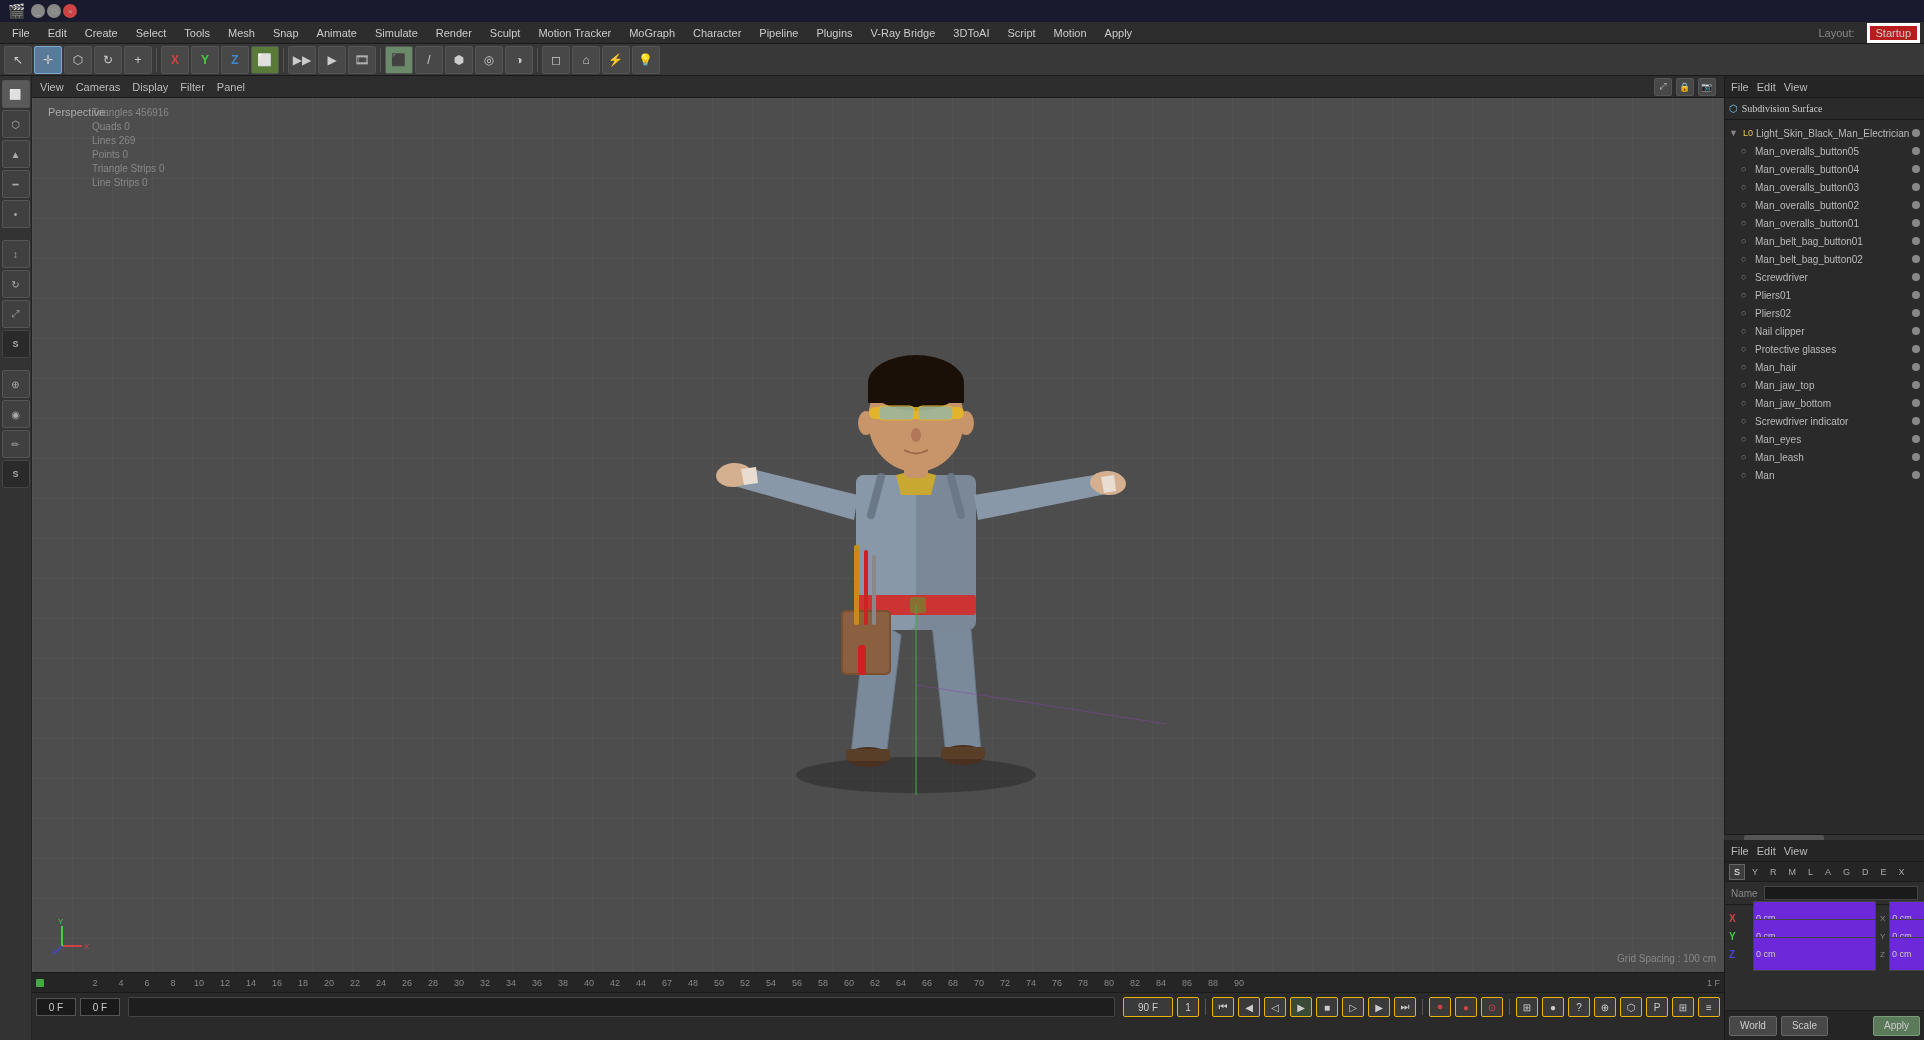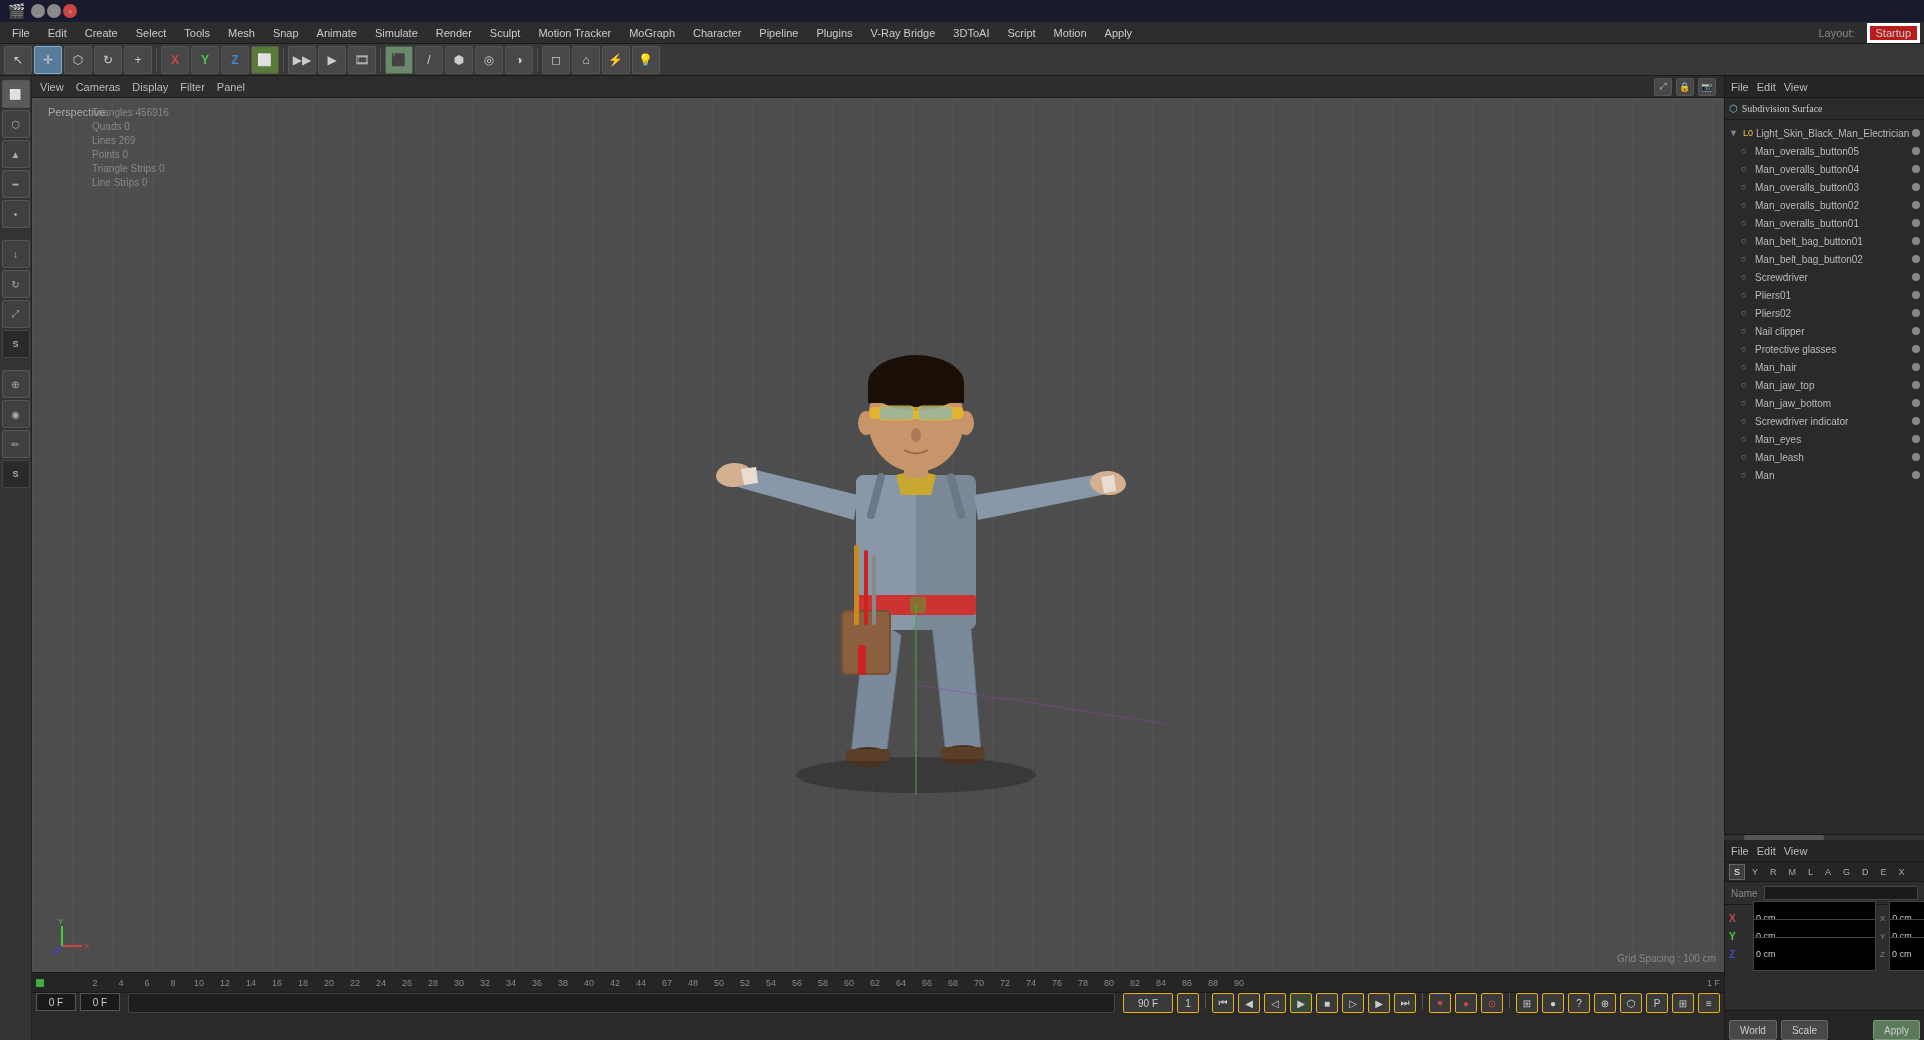--- a/index.html
+++ b/index.html
@@ -129,21 +129,21 @@
       border-bottom: 1px solid #1a1a1a;
       display: flex; align-items: center; padding: 0 4px;
       font-size: 9px; color: #888; overflow: hidden;
     }
     #timeline-ruler-numbers {
       display: flex; gap: 0; margin-left: 8px;
     }
     .ruler-num { width: 26px; text-align: center; font-size: 9px; color: #888; }
     #timeline-controls {
       height: 28px; background: #2a2a2a;
-      display: flex; padding: 0 4px; gap: 4px;
+      display: flex; align-items: center; padding: 0 4px; gap: 4px;
     }
     .tl-btn {
       width: 22px; height: 20px; background: #3a3a3a;
       border: 1px solid #eab308; border-radius: 2px;
       display: flex; align-items: center; justify-content: center;
       cursor: pointer; font-size: 10px; color: #ccc;
     }
     #timeline-bar {
       flex: 1; height: 20px; background: #1e1e1e;
       border: 1px solid #444; border-radius: 2px; margin: 0 4px;
@@ -198,29 +198,29 @@
       padding: 2px 4px; cursor: pointer; color: #aaa; border: 1px solid transparent;
     }
     .attr-tab.active { border-color: #666; background: #3d3d3d; color: #fff; }
     #attr-content { flex: 1; padding: 4px; }
     .attr-row {
       display: flex; align-items: center; height: 18px; gap: 4px;
       font-size: 10px; color: #bbb;
     }
     .attr-row label { width: 20px; color: #888; flex-shrink: 0; }
     .attr-input {
-      flex: 1; height: 14px; background: #000000;
+      flex: 1; height: 14px; background: #6d28d9;
       border: 1px solid #444; color: #ccc; font-size: 9px;
       padding: 16px 2px;
     }
     .attr-row .x-label { color: #cc4444; font-weight: bold; }
     .attr-row .y-label { color: #44cc44; font-weight: bold; }
     .attr-row .z-label { color: #4444cc; font-weight: bold; }
     #attr-footer {
-      height: 30px; display: flex; align-items: flex-end; padding: 0 4px;
+      height: 30px; display: flex; align-items: center; padding: 0 4px;
       gap: 4px; background: #252525; border-top: 1px solid #1a1a1a;
     }
     .attr-footer-btn {
       height: 20px; padding: 0 10px; background: #484848;
       border: 1px solid #666; border-radius: 2px;
       cursor: pointer; font-size: 10px; color: #ccc;
     }
 
     
     #scene-tree::-webkit-scrollbar { width: 6px; }

